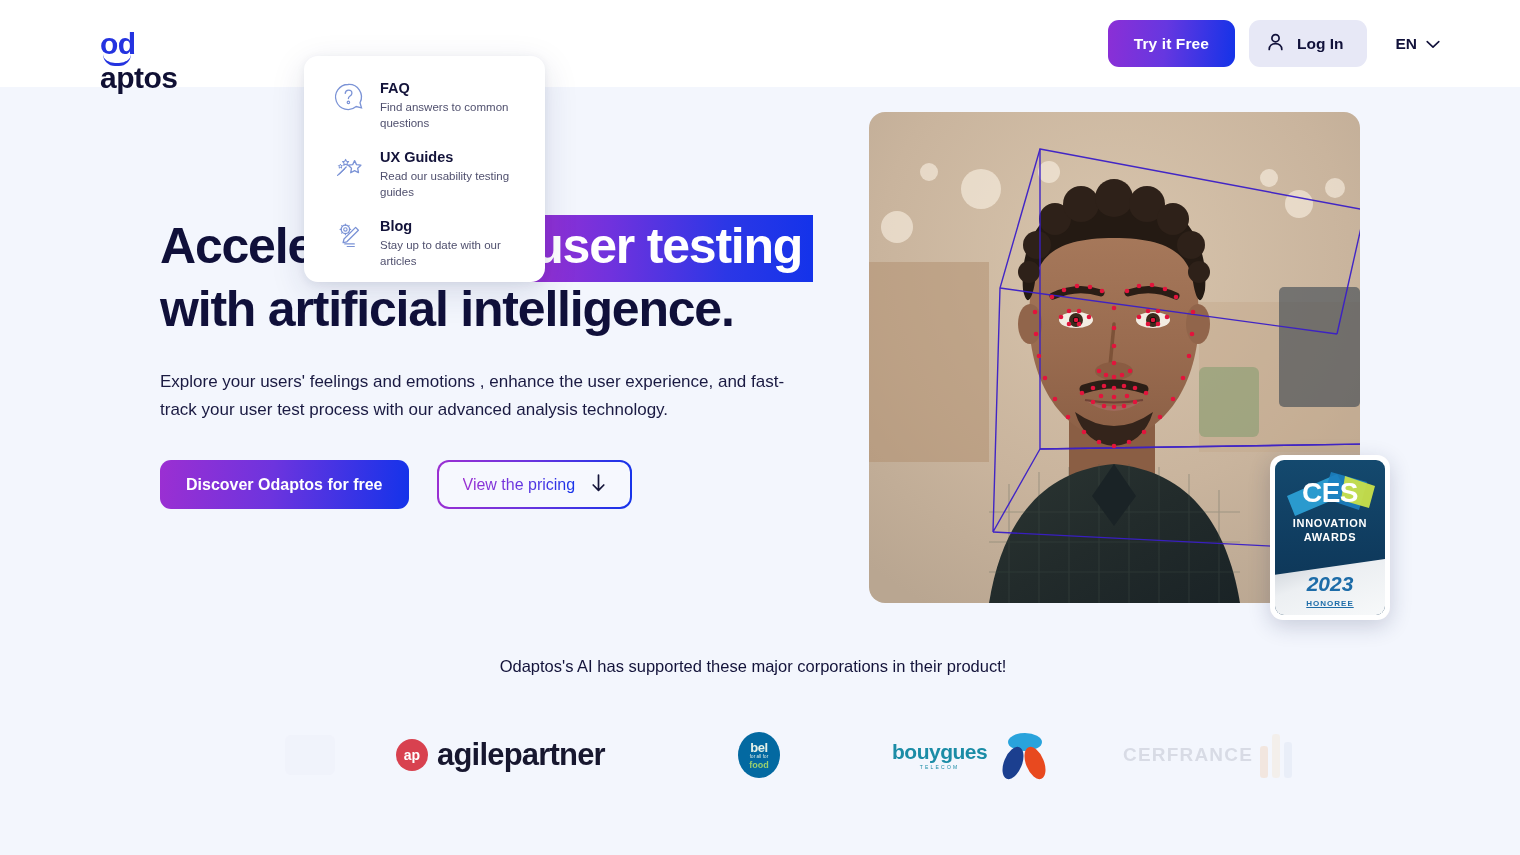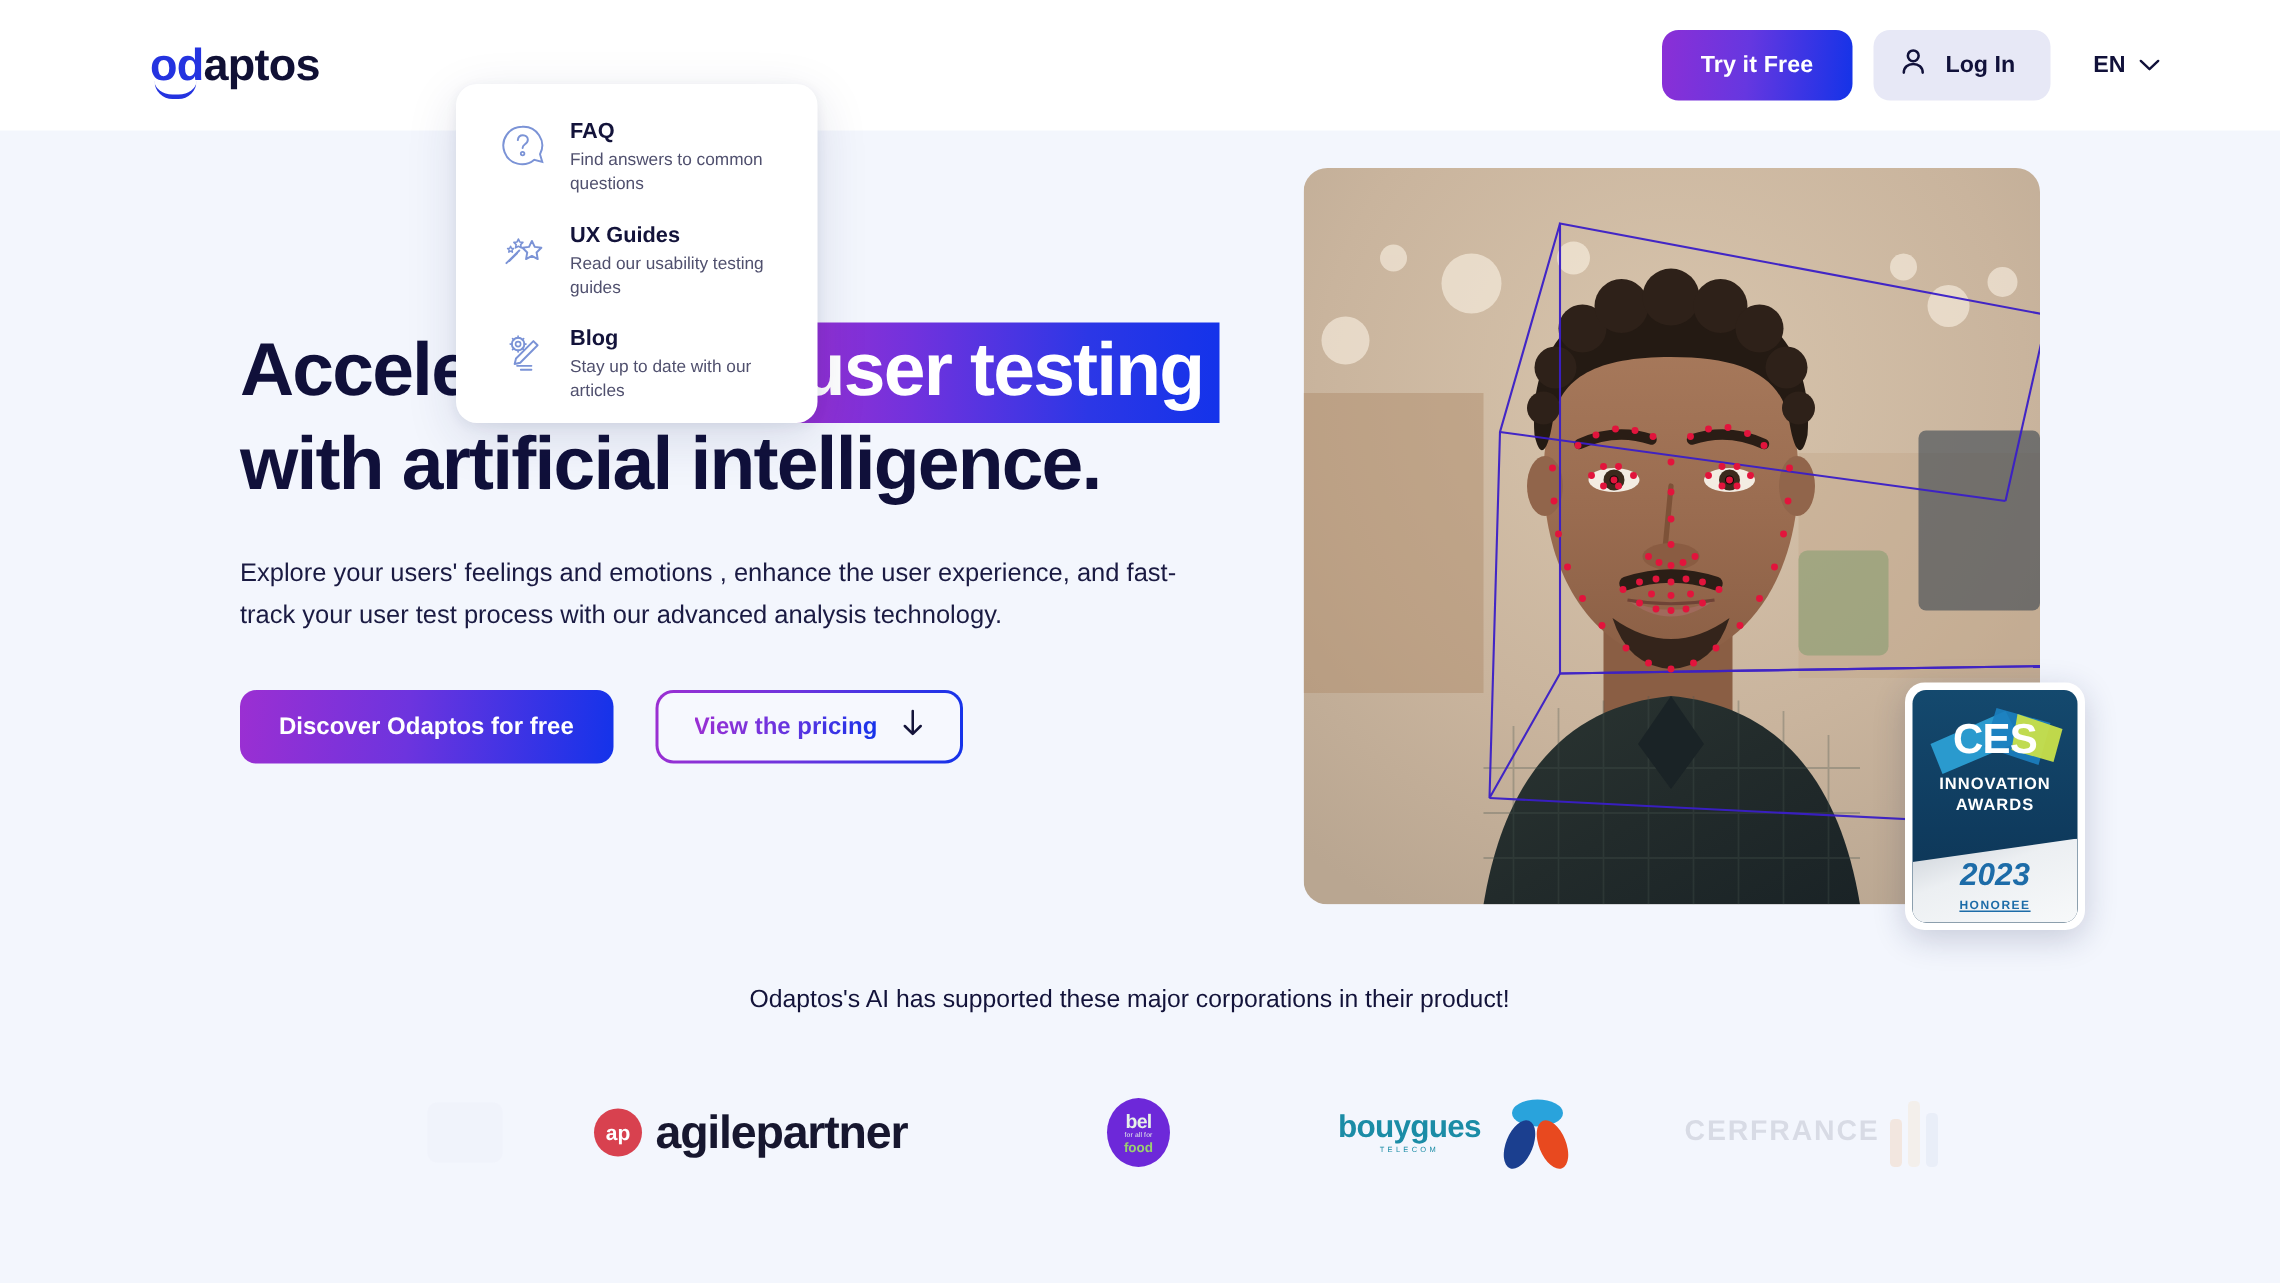--- a/index.html
+++ b/index.html
@@ -31,20 +31,21 @@
 
   .logo {
     position: absolute;
     left: 100px;
     top: 27px;
     display: flex;
     align-items: baseline;
     font-size: 30px;
     font-weight: 700;
     letter-spacing: -0.5px;
+    flex-direction: column;
   }
   .logo .part-od { color: #2433e0; position: relative; }
   .logo .part-od::after {
     content: "";
     position: absolute;
     left: 3px; bottom: -5px;
     width: 28px; height: 9px;
     border-bottom: 3.5px solid #2433e0;
     border-radius: 0 0 14px 14px;
   }
@@ -216,21 +217,21 @@
     height: 45px;
     border-radius: 10px;
     background: #f6f8fe;
     padding: 0 24px;
     display: flex;
     align-items: center;
     gap: 16px;
   }
   .btn-pricing-label {
     font-size: 16px;
-    font-weight: 700;
+    font-weight: 400;
     background: linear-gradient(95deg, #9b2fd2 0%, #6d34de 45%, #1433ea 100%);
     -webkit-background-clip: text;
     background-clip: text;
     color: transparent;
   }
 
   
   .hero-media {
     position: absolute;
     left: 869px;
@@ -344,21 +345,21 @@
     font-size: 14px;
     font-weight: 700;
     display: flex; align-items: center; justify-content: center;
     margin-right: 9px;
   }
   .ap-word { font-size: 31px; font-weight: 700; color: #17172f; letter-spacing: -0.8px; }
 
   .bel-logo {
     width: 42px; height: 46px;
     border-radius: 21px / 23px;
-    background: #6d28d9;
+    background: #0369a1;
     display: flex; flex-direction: column;
     align-items: center; justify-content: center;
     color: #e7f2e8;
     line-height: 1;
   }
   .bel-top { font-size: 13px; font-weight: 700; letter-spacing: -0.5px; }
   .bel-mid { font-size: 4.5px; letter-spacing: 0.1px; margin-top: 1.5px; }
   .bel-bot { font-size: 9px; font-weight: 700; color: #9ad06f; margin-top: 1px; }
 
   .bouy-word { font-size: 21px; font-weight: 600; color: #1b8ca6; letter-spacing: -0.5px; line-height: 1; }

